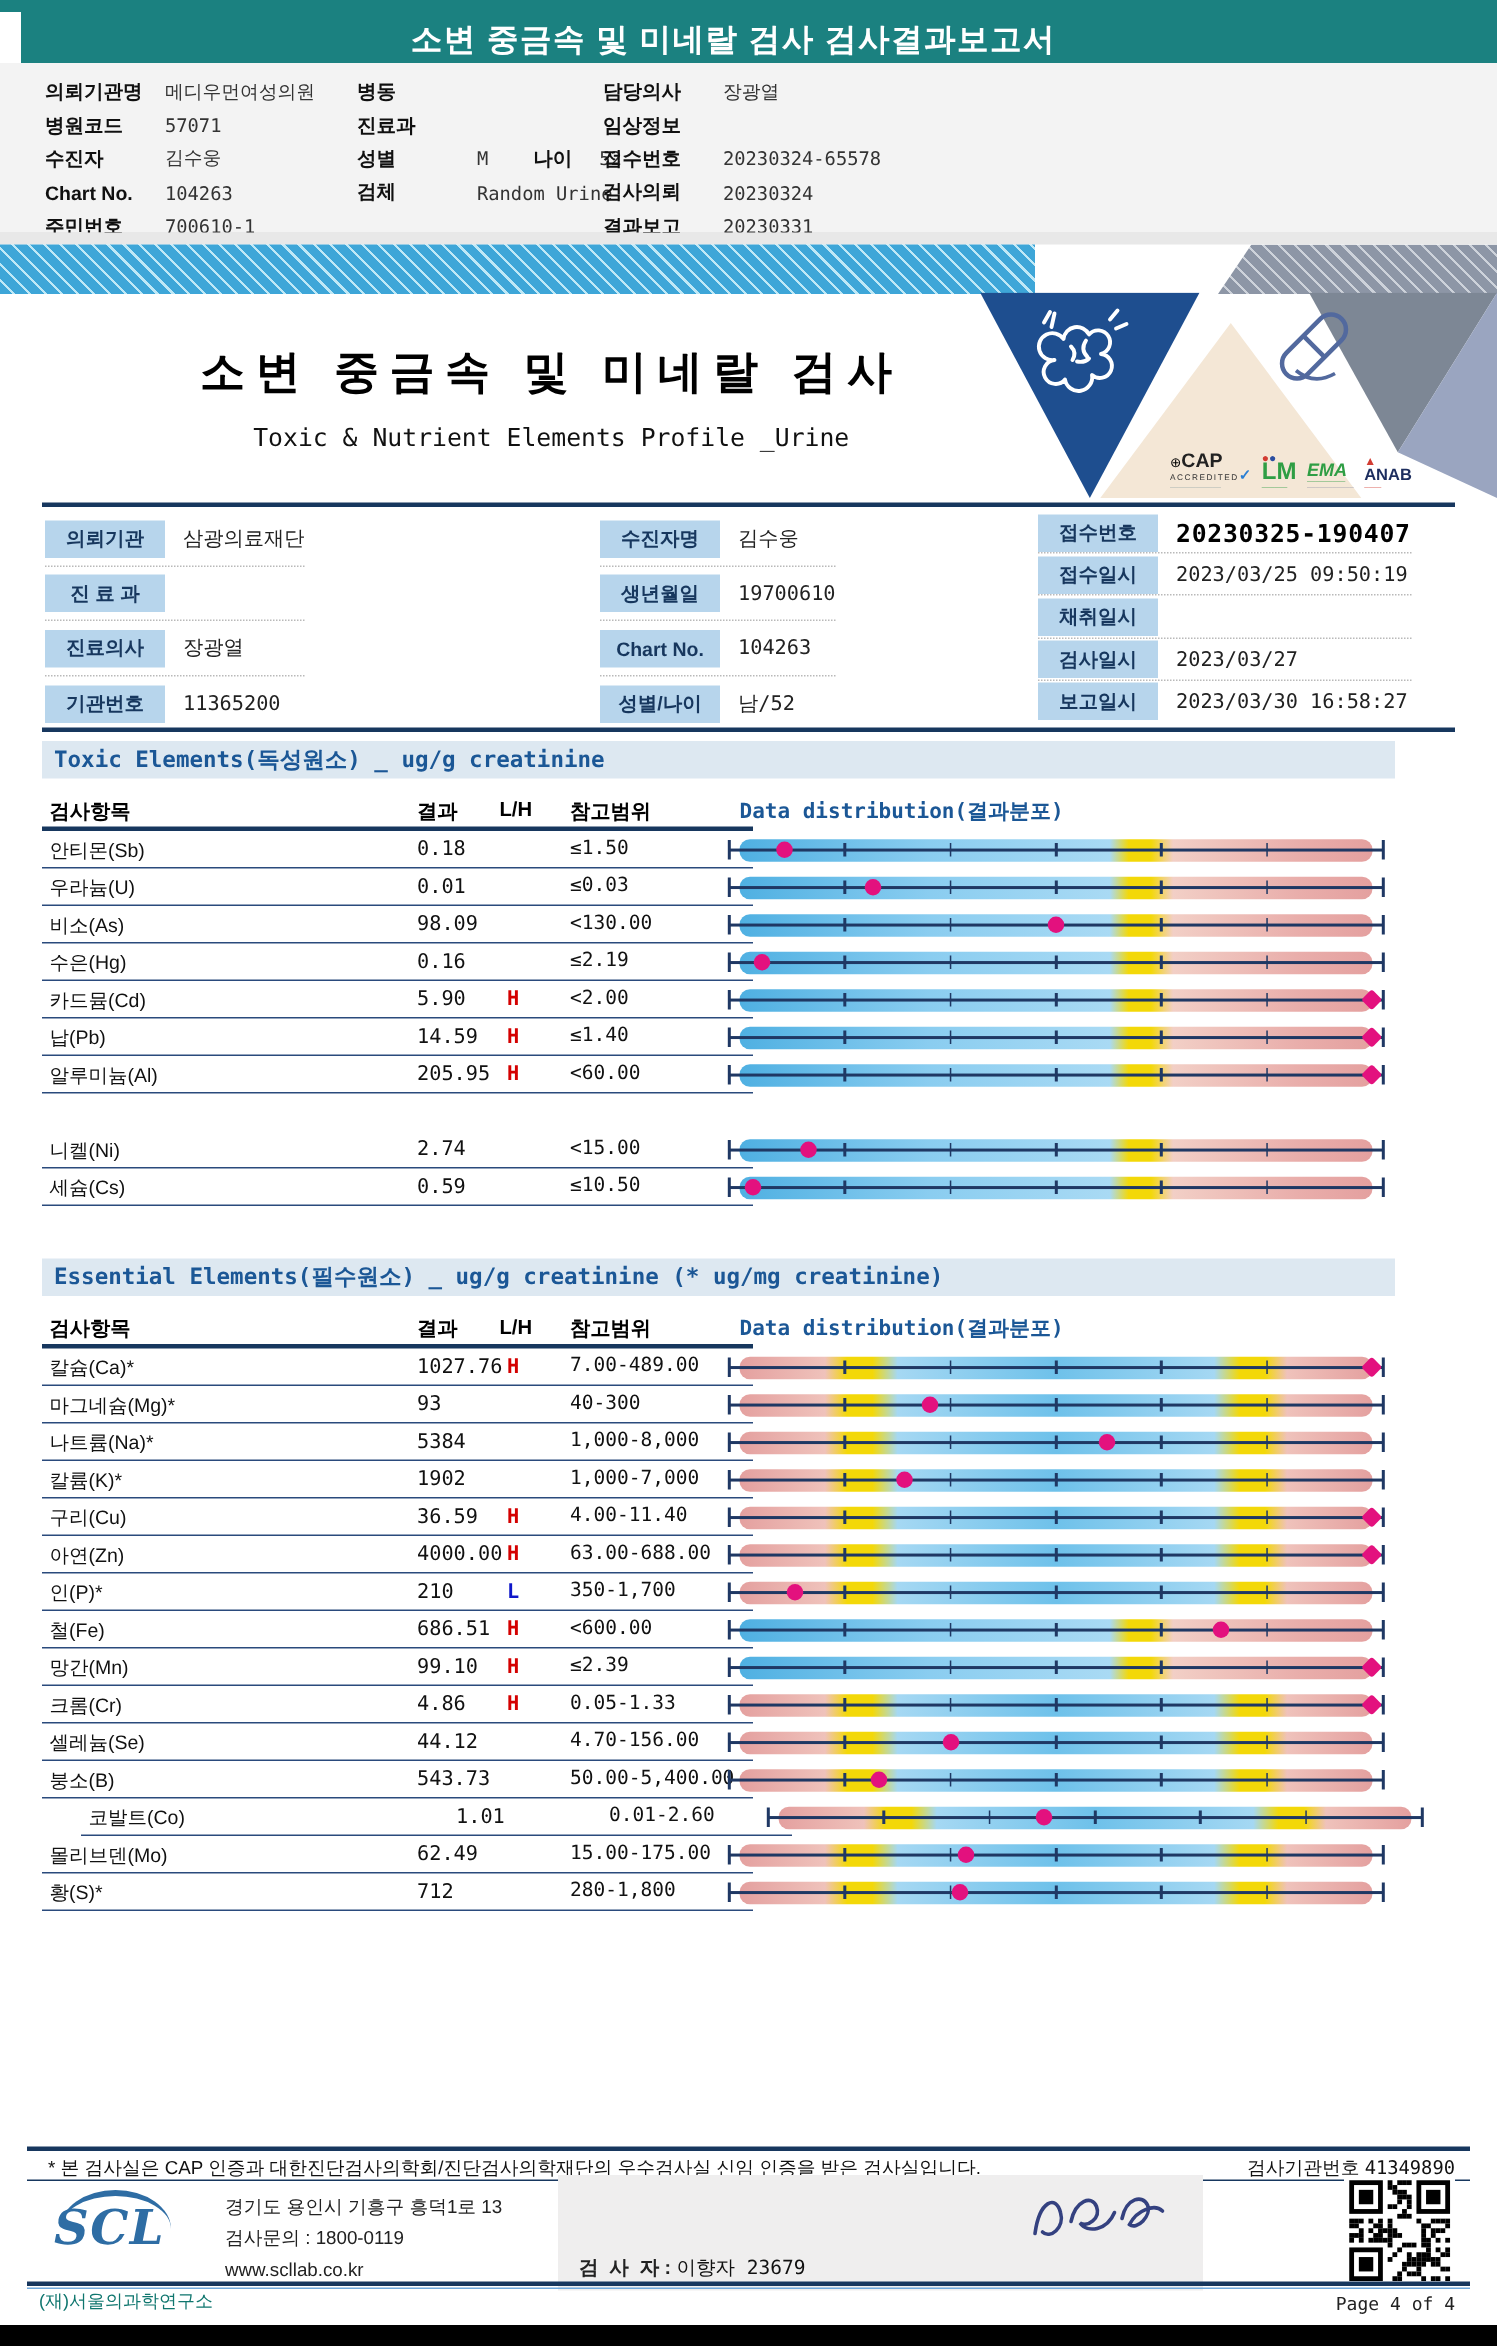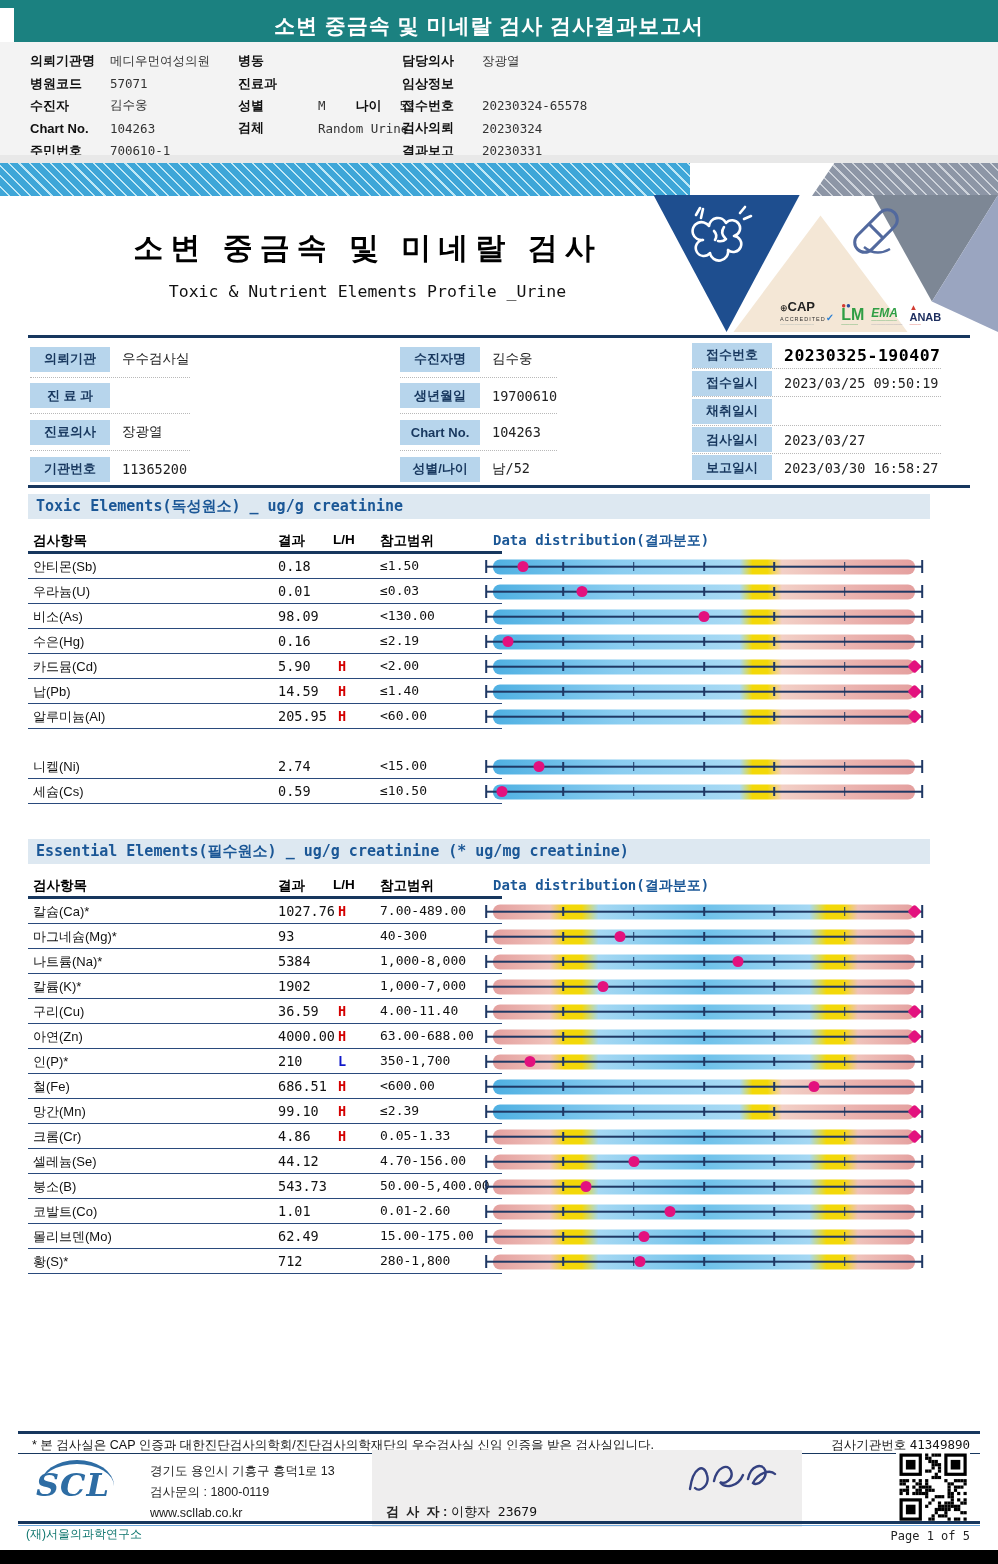--- a/index.html
+++ b/index.html
@@ -239,21 +239,21 @@
   </div>
 </div>
 
 <div class="abs banner-title">소변 중금속 및 미네랄 검사</div>
 <div class="abs banner-sub">Toxic &amp; Nutrient Elements Profile _Urine</div>
 
 <div class="abs info-table">
   <div class="it-col" style="left:2px;" id="it-colA">
       <div class="it-row" style="height: 36.6px;">
         <span class="it-label">의뢰기관</span>
-        <span class="it-value">우수검사실</span>
+        <span class="it-value">삼광의료재단</span>
       </div>
       <div class="it-row" style="height: 36.6px;">
         <span class="it-label">진 료 과</span>
         <span class="it-value"></span>
       </div>
       <div class="it-row" style="height: 36.6px;">
         <span class="it-label">진료의사</span>
         <span class="it-value">장광열</span>
       </div>
       <div class="it-row" style="height: 36.6px;">
@@ -684,21 +684,21 @@
         <div class="tick" style="left: 16.6667%;"></div>
         <div class="tick" style="left: 33.3333%;"></div>
         <div class="tick" style="left: 50%;"></div>
         <div class="tick" style="left: 66.6667%;"></div>
         <div class="tick" style="left: 83.3333%;"></div>
         <div class="tick end" style="left: calc(100% + 7px);"></div>
         <div class="dot" style="left: 22%;"></div>
       </div>
       <div class="sep"></div>
     </div>
-    <div class="t-row" style="top: 360px;">
+    <div class="t-row" style="top: 360px; margin-left: 26px;">
       <span class="t-name">코발트(Co)</span>
       <span class="t-result">1.01</span>
       <span class="t-range">0.01-2.60</span>
       <div class="bar range">
         <div class="axis"></div>
         <div class="tick end" style="left: -7px;"></div>
         <div class="tick" style="left: 16.6667%;"></div>
         <div class="tick" style="left: 33.3333%;"></div>
         <div class="tick" style="left: 50%;"></div>
         <div class="tick" style="left: 66.6667%;"></div>
@@ -899,14 +899,14 @@
     <rect x="48.300000000000004" y="3.5" width="22.400000000000002" height="22.400000000000002" fill="#000"></rect>
     <rect x="51.5" y="6.7" width="16" height="16" fill="#fff"></rect>
     <rect x="54.7" y="9.9" width="9.600000000000001" height="9.600000000000001" fill="#000"></rect>
     <rect x="3.5" y="48.300000000000004" width="22.400000000000002" height="22.400000000000002" fill="#000"></rect>
     <rect x="6.7" y="51.5" width="16" height="16" fill="#fff"></rect>
     <rect x="9.9" y="54.7" width="9.600000000000001" height="9.600000000000001" fill="#000"></rect>
   </svg>
 
 <div class="abs f-line-bot1"></div>
 <div class="abs f-line-bot2"></div>
-<div class="abs f-page">Page 1 of 5</div>
+<div class="abs f-page">Page 4 of 4</div>
 <div class="abs black-bar"></div>
 
 </body></html>

